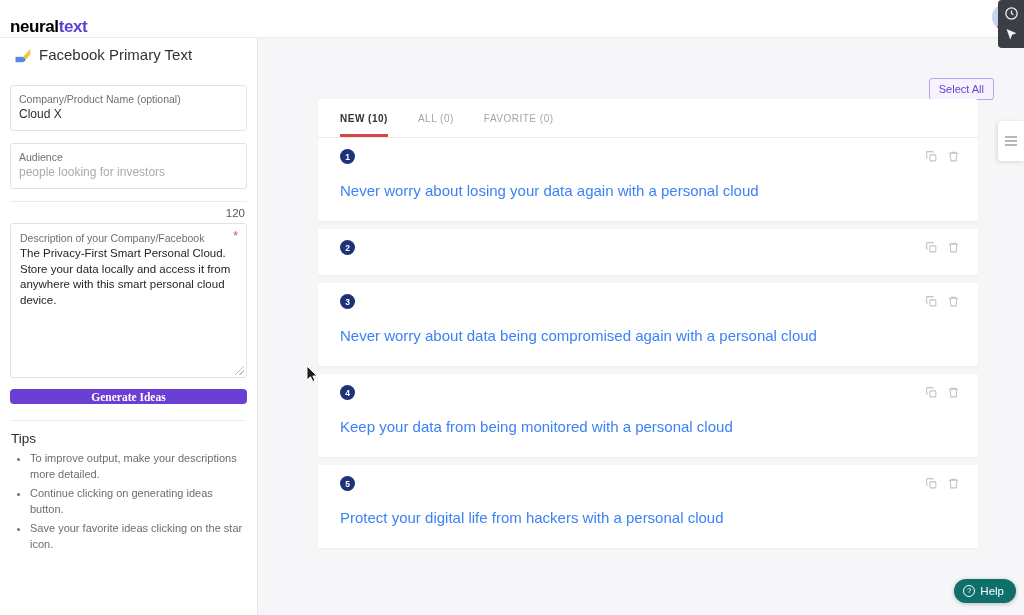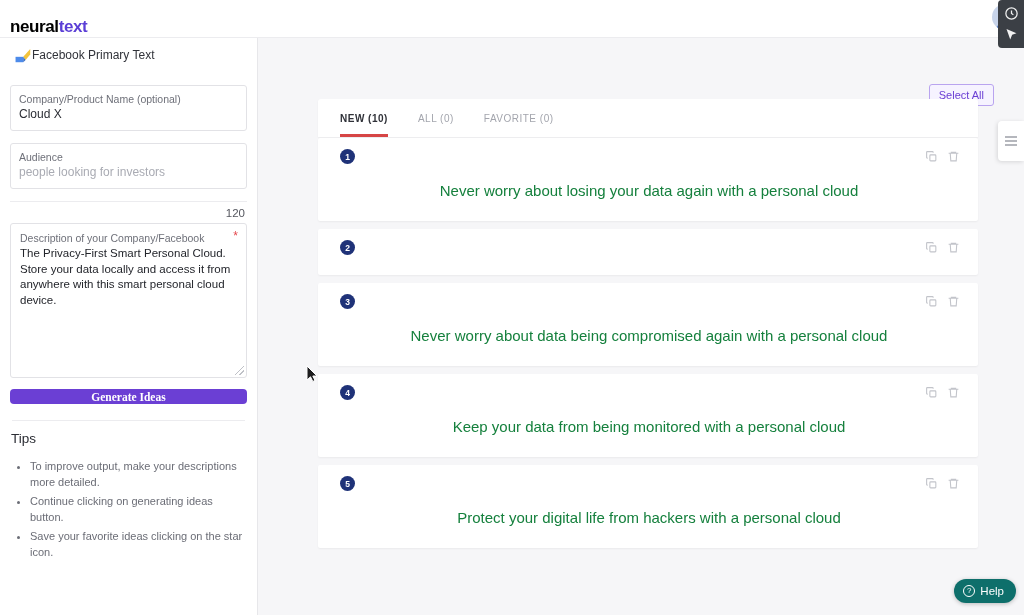--- a/index.html
+++ b/index.html
@@ -42,22 +42,22 @@
     justify-content: space-around; padding: 3px 0; z-index: 40;
   }
   .capture-bar svg { display: block; }
 
   
   .sidebar {
     position: absolute; left: 0; top: 38px; width: 258px; height: 577px;
     background: #ffffff; border-right: 1px solid #e7e7ea;
   }
   .panel-title {
-    display: flex; align-items: center; 
-    padding: 8px 0 10px 13px; font-size: 12px; color: #31333a;
+    display: flex; align-items: center; gap: 7px;
+    padding: 8px 0 10px 13px; font-size: 15px; color: #31333a;
   }
   .fb-icon { width: 19px; height: 17px; flex: none; }
 
   .field {
     margin: 12px 10px 12px 10px; border: 1px solid #e2e2e6;
     border-radius: 3px; background: #fff; padding: 6px 8px 7px 8px;
   }
   .field-label { font-size: 10.5px; color: #6e7079; line-height: 14px; }
   .field-value { font-size: 12px; color: #2b2d34; line-height: 17px; }
   .field-placeholder { font-size: 12px; color: #a9abb3; line-height: 17px; }
@@ -88,30 +88,30 @@
 
   .generate-btn {
     display: block; margin: 11px 10px 0 10px; height: 15px; width: calc(100% - 20px);
     background: #6b3fd4; color: #fff; border: none; border-radius: 4px;
     font-family: Liberation Serif, serif; font-size: 11.5px; font-weight: bold; cursor: pointer;
   }
 
   .sep2 { height: 1px; background: #ececef; margin: 16px 12px 0 12px; }
 
   .tips-title { font-size: 13.5px; color: #2b2d34; padding: 10px 0 4px 11px; }
-  .tips { list-style: disc; margin: 8px 14px 0 30px; padding: 0; }
+  .tips { list-style: disc; margin: 0 14px 0 30px; padding: 0; }
   .tips li { font-size: 11px; color: #6b6d76; line-height: 16px; margin-bottom: 3px; }
 
   
   .main {
     position: absolute; left: 258px; top: 38px; width: 766px; height: 577px;
     background: #f6f6f8;
   }
   .select-all-row {
-    position: absolute; right: 30px; top: 46px;
+    position: absolute; right: 30px; top: 40px;
   }
   .select-all {
     border: 1px solid #b9a4ef; background: #f6f3ff; color: #6b3fd4;
     border-radius: 3px; font-family: inherit; font-size: 11px;
     padding: 4px 9px; cursor: pointer;
   }
 
   .tabs-card {
     position: absolute; left: 60px; top: 61px; width: 660px; height: 38px;
     background: #fff; border-radius: 3px 3px 0 0;
@@ -138,21 +138,21 @@
   .badge {
     width: 15px; height: 15px; border-radius: 50%; background: #1f3278;
     color: #fff; font-size: 8.5px; font-weight: bold;
     display: flex; align-items: center; justify-content: center;
   }
   .card-actions {
     position: absolute; right: 18px; top: 12px; display: flex; gap: 9px;
   }
   .card-actions svg { cursor: pointer; display: block; }
   .idea-text {
-    font-size: 15px; color: #15803d; margin-top: 17px; line-height: 20px; text-align: center;
+    font-size: 15px; color: #3b82f6; margin-top: 17px; line-height: 20px;
   }
 
   
   .edge-menu {
     position: absolute; right: 0; top: 121px; width: 26px; height: 40px;
     background: #fff; border-radius: 4px 0 0 4px;
     box-shadow: -1px 1px 4px rgba(0,0,0,.13);
     display: flex; align-items: center; justify-content: center; z-index: 30;
   }
   .edge-menu .bars { width: 12px; }

